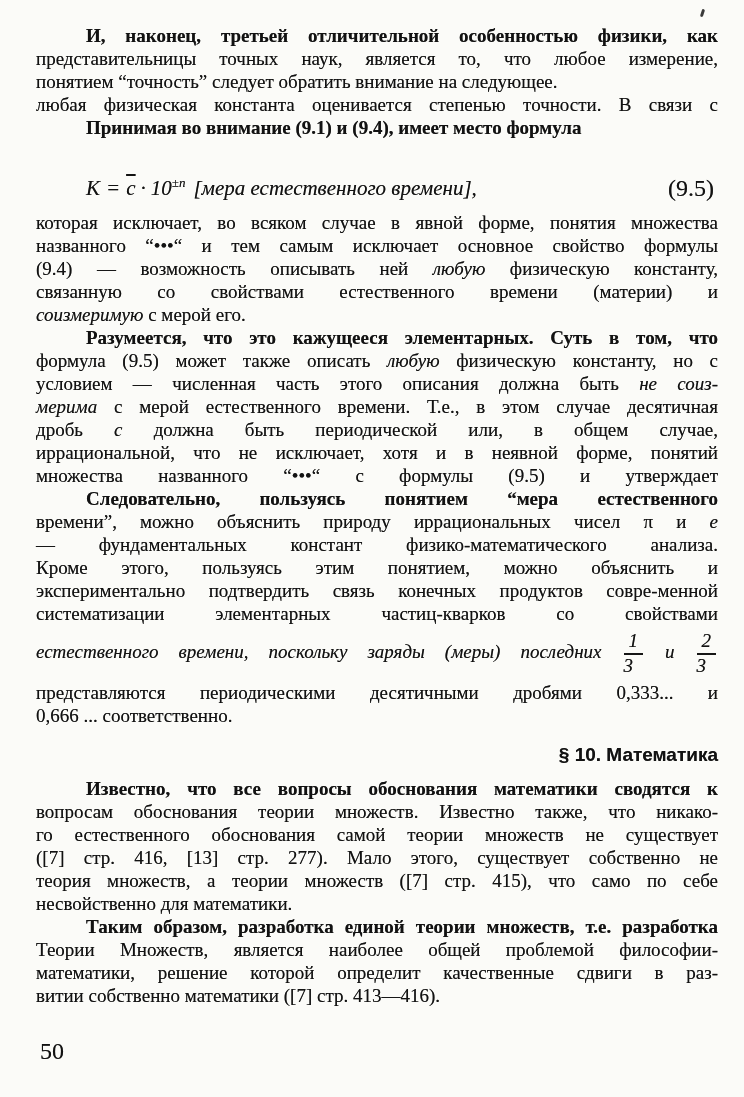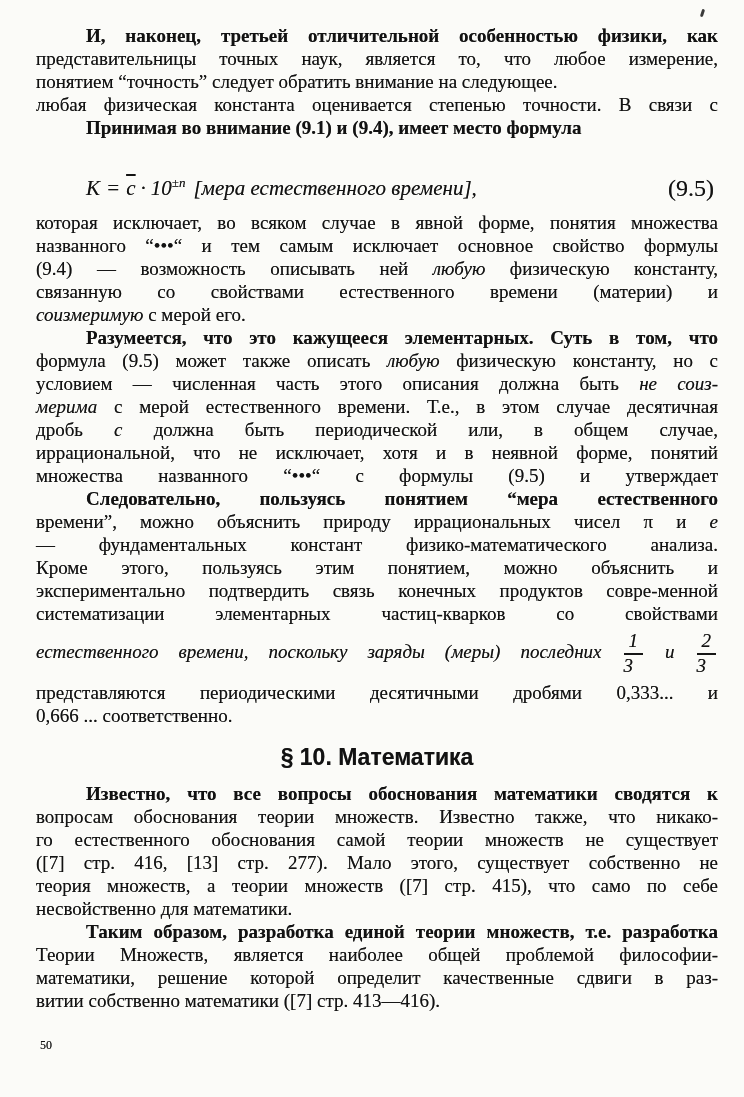--- a/index.html
+++ b/index.html
@@ -41,42 +41,42 @@
     justify-content:space-between;
     padding:9px 4px 9px 50px;
     font-size:21px;
     margin-top:27px;
   }
   .formula-expr{font-style:italic;}
   .formula-expr .ov{text-decoration:overline;}
   .formula-expr sup{font-size:13px;vertical-align:super;line-height:0;}
   .formula-label{font-style:normal;font-size:24px;}
   .heading{
-    text-align:center;
+    text-align:right;
     font-family:"Liberation Sans","DejaVu Sans",sans-serif;
     font-weight:700;
-    font-size:23px;
+    font-size:19px;
     margin:17px 0 11px;
   }
   .frac{
     display:inline-block;
     vertical-align:middle;
     text-align:center;
     font-size:19px;
     line-height:1.1;
     padding:0 2px;
     text-indent:0;
   }
   .frac .num{display:block;border-bottom:2px solid #161616;padding:0 5px 1px;}
   .frac .den{display:block;padding-top:1px;}
   .page-number{
     position:absolute;
     left:40px;
     top:1038px;
-    font-size:12px;
+    font-size:24px;
   }
   .speck{
     position:absolute;
     right:40px;
     top:9px;
     width:3px;
     height:8px;
     background:#3a3a3a;
     border-radius:2px;
     transform:rotate(18deg);

